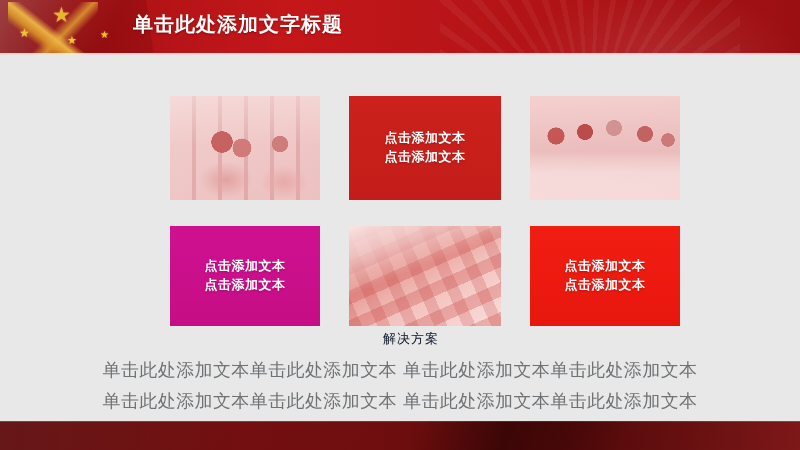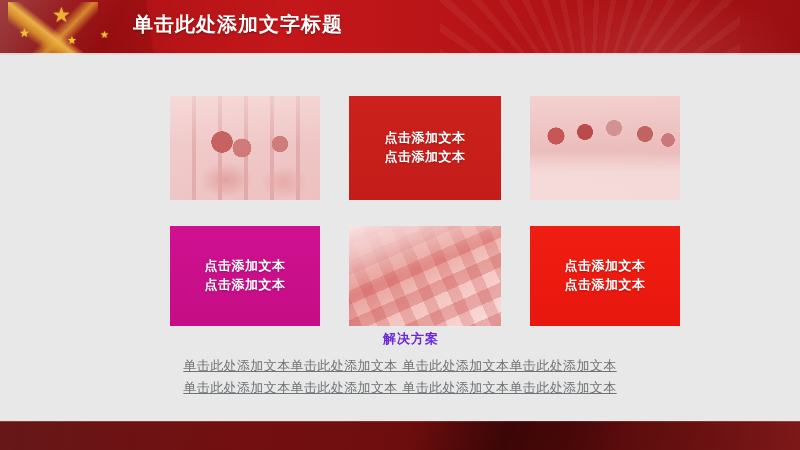--- a/index.html
+++ b/index.html
@@ -131,26 +131,26 @@
   }
 
   
   .solid-darkred { background:linear-gradient(180deg,#cc211c 0%,#c41d19 100%); }
   .solid-magenta { background:linear-gradient(180deg,#cf1190 0%,#c60d85 100%); }
   .solid-red     { background:linear-gradient(180deg,#f01d12 0%,#e8170d 100%); }
 
   
   .solution { position:absolute; left:0; top:330px; width:800px; text-align:center; }
   .sol-title {
-    font-size:13px; font-weight:bold; color:#6d28d9; letter-spacing:1px;
+    font-size:13px; font-weight:normal; color:#0f172a; letter-spacing:1px;
     margin-bottom:7px;
     padding-left:22px;
   }
   .sol-body {
-    font-size:13px; color:#6f7376; line-height:1.72; letter-spacing:.4px;text-decoration:underline;
+    font-size:18px; color:#6f7376; line-height:1.72; letter-spacing:.4px;
   }
   .sol-body .ln { display:block; white-space:nowrap; }
 
   
   .footer {
     position:absolute; left:0; bottom:0; width:800px; height:29px;
     background:
       linear-gradient(108deg, rgba(0,0,0,0.0) 52%, rgba(0,0,0,0.40) 63%, rgba(0,0,0,0.0) 78%),
       linear-gradient(90deg,#5e0b0c 0%,#6e0e0f 22%,#7d1011 48%,#6a0d0e 74%,#7a1011 100%);
     overflow:hidden;

